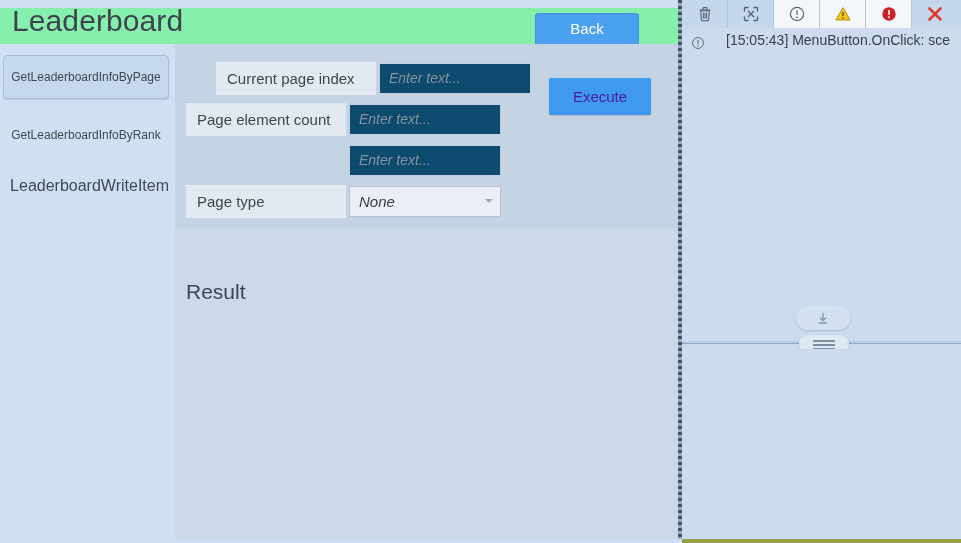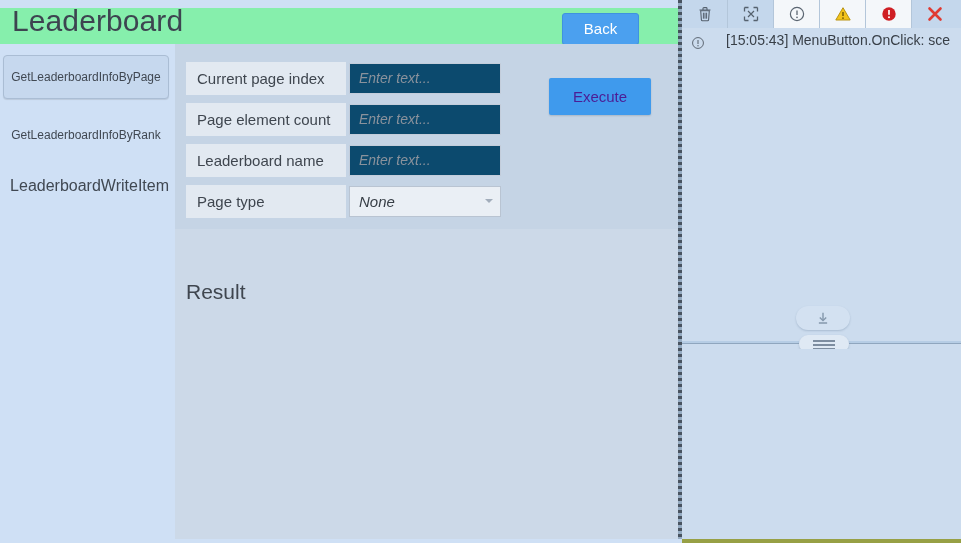--- a/index.html
+++ b/index.html
@@ -46,21 +46,21 @@
     top: -4px;
     font-size: 30px;
     color: #3d4450;
     letter-spacing: .1px;
     white-space: nowrap;
   }
   #back-button {
     position: absolute;
     right: 41px;
     top: 5px;
-    width: 77px;
+    width: 104px;
     height: 32px;
     background: #4ba0ef;
     border: 1px solid #3f92e0;
     border-radius: 3px;
     color: #ffffff;
     font-size: 15px;
     line-height: 30px;
     text-align: center;
     box-sizing: border-box;
     box-shadow: 0 1px 1px rgba(0,0,0,.12);
@@ -374,36 +374,35 @@
       </div>
       <div class="side-item" style="top:129px; height:26px; line-height:26px; font-size:16px;text-align:right;">
         <span>LeaderboardWriteItem</span>
       </div>
     </div>
 
     <div id="content">
 
       <div id="form-panel">
 
-        <div class="form-row" style="top:18px;">
+        <div class="form-row" style="top:18px;margin-left:30px;">
           <div class="form-label">Current page index</div>
           <div class="form-field">
             <span class="ph">Enter text...</span>
           </div>
         </div>
 
         <div class="form-row" style="top:59px;">
           <div class="form-label">Page element count</div>
           <div class="form-field">
             <span class="ph">Enter text...</span>
           </div>
         </div>
 
         <div class="form-row" style="top:100px;">
-          <div class="form-label">Leaderboard name</div>
           <div class="form-field">
             <span class="ph">Enter text...</span>
           </div>
         </div>
 
         <div class="form-row" style="top:141px;">
           <div class="form-label">Page type</div>
           <div class="form-select">
             <span class="val">None</span>
             <span class="chev"></span>

